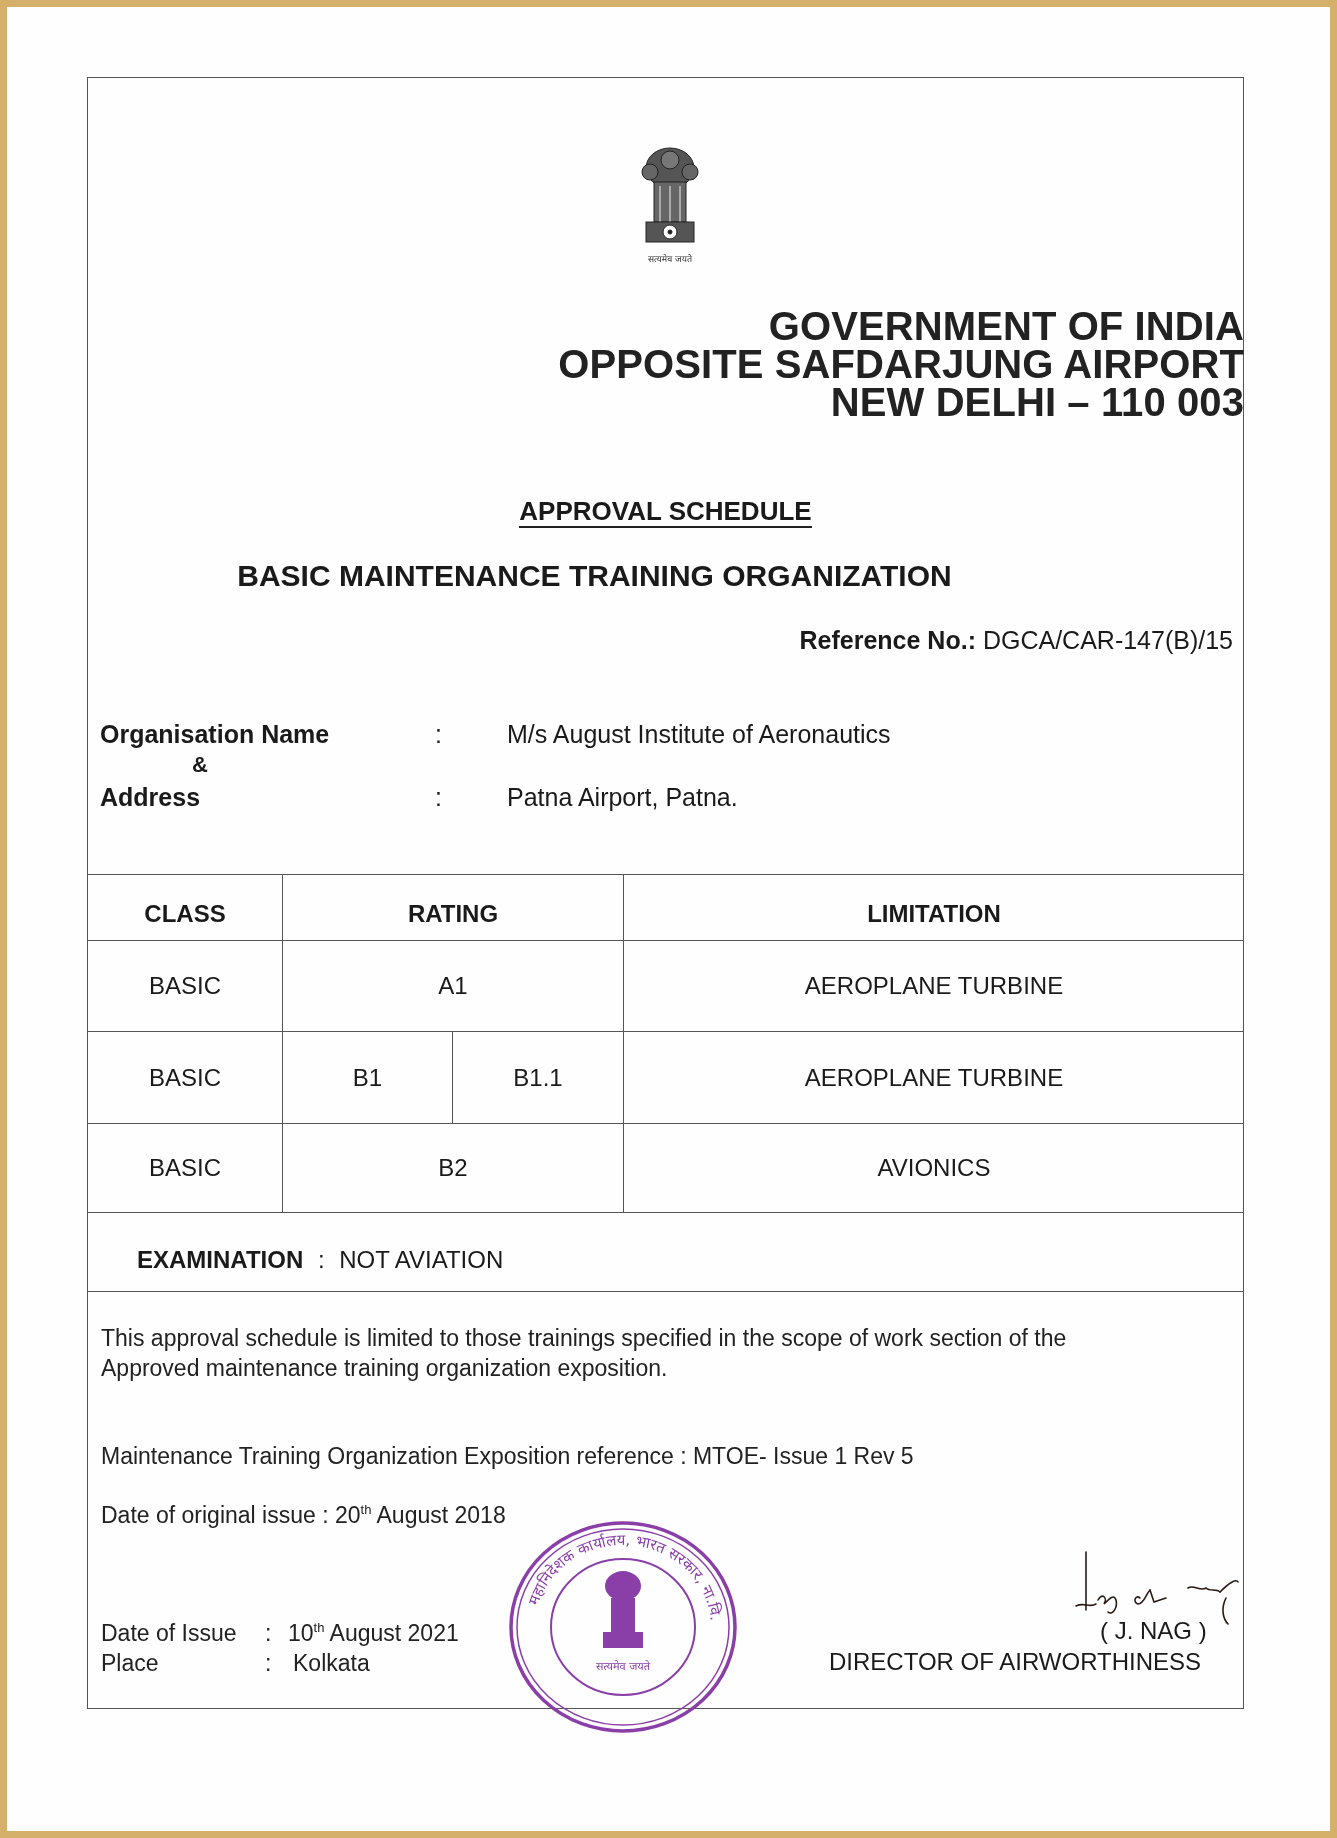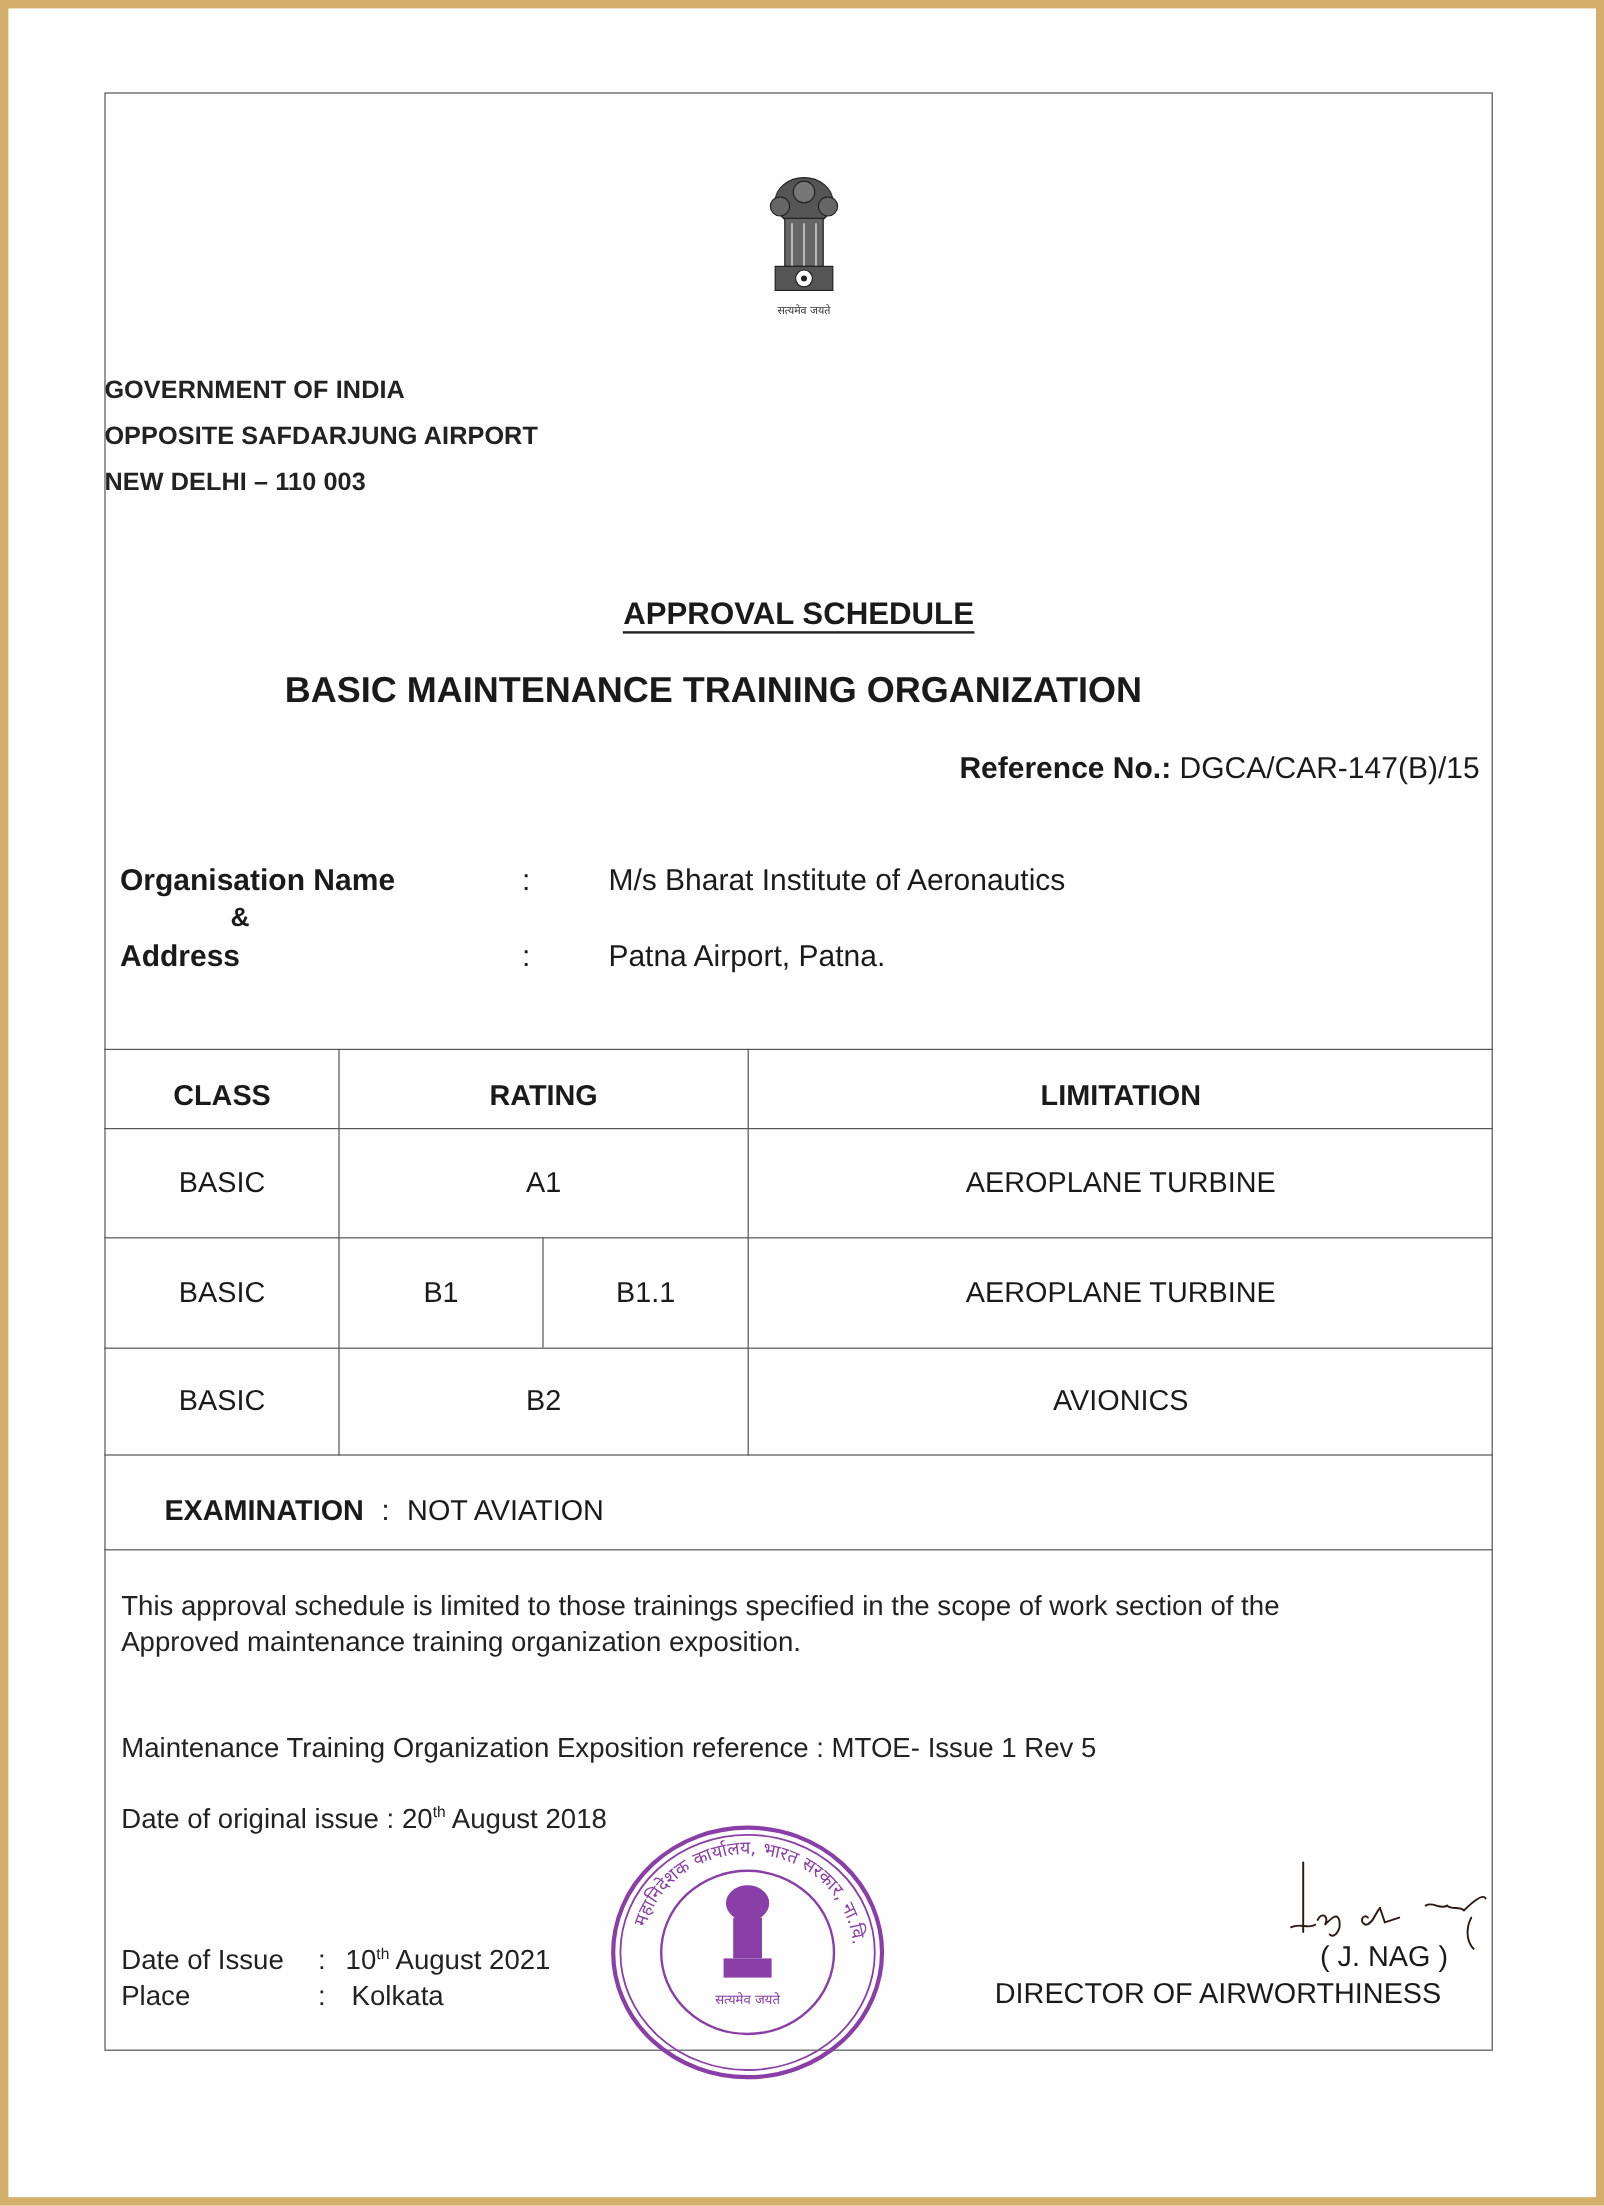--- a/index.html
+++ b/index.html
@@ -13,22 +13,22 @@
     position: absolute; left: 7px; top: 7px; right: 7px; bottom: 7px;
     background: #fefefe;
   }
   .frame {
     position: absolute; left: 87px; top: 77px; width: 1157px; height: 1632px;
     border: 1.5px solid #555; box-sizing: border-box;
   }
   .abs { position: absolute; white-space: nowrap; }
   .emblem { position: absolute; left: 628px; top: 138px; width: 84px; height: 130px; }
   .hdr {
-    position: absolute; left: 87px; width: 1157px; text-align: left;
-    font-weight: bold; font-size: 21px; line-height: 38px; color: #222;
+    position: absolute; left: 87px; width: 1157px; text-align: right;
+    font-weight: bold; font-size: 40px; line-height: 38px; color: #222;
     letter-spacing: 0.1px;
   }
   .hdr div { white-space: nowrap; }
   .approval {
     position: absolute; left: 87px; width: 1157px; top: 496px; text-align: center;
     font-weight: bold; font-size: 26px;
   }
   .approval span { border-bottom: 2px solid #222; padding-bottom: 0; }
   .bmto {
     position: absolute; left: 87px; width: 1015px; top: 559px; text-align: center;
@@ -83,21 +83,21 @@
 <div class="abs ref">
   <b>Reference No.:</b>
   <span>DGCA/CAR-147(B)/15</span>
 </div>
 
 <div class="abs lbl" style="left:100px; top:720px;">Organisation Name</div>
 <div class="abs lbl" style="left:192px; top:752px; font-size:22px;">&amp;</div>
 <div class="abs lbl" style="left:100px; top:783px;">Address</div>
 <div class="abs val" style="left:435px; top:720px;">:</div>
 <div class="abs val" style="left:435px; top:783px;">:</div>
-<div class="abs val" style="left:507px; top:720px;">M/s Bharat Institute of Aeronautics</div>
+<div class="abs val" style="left:507px; top:720px;">M/s August Institute of Aeronautics</div>
 <div class="abs val" style="left:507px; top:783px;">Patna Airport, Patna.</div>
 
 <div class="hline" style="top:874px;"></div>
 <div class="hline" style="top:940px;"></div>
 <div class="hline" style="top:1031px;"></div>
 <div class="hline" style="top:1123px;"></div>
 <div class="hline" style="top:1212px;"></div>
 <div class="vline" style="left:282px; top:874px; height:339px;"></div>
 <div class="vline" style="left:623px; top:874px; height:339px;"></div>
 <div class="vline" style="left:452px; top:1031px; height:92px;"></div>

